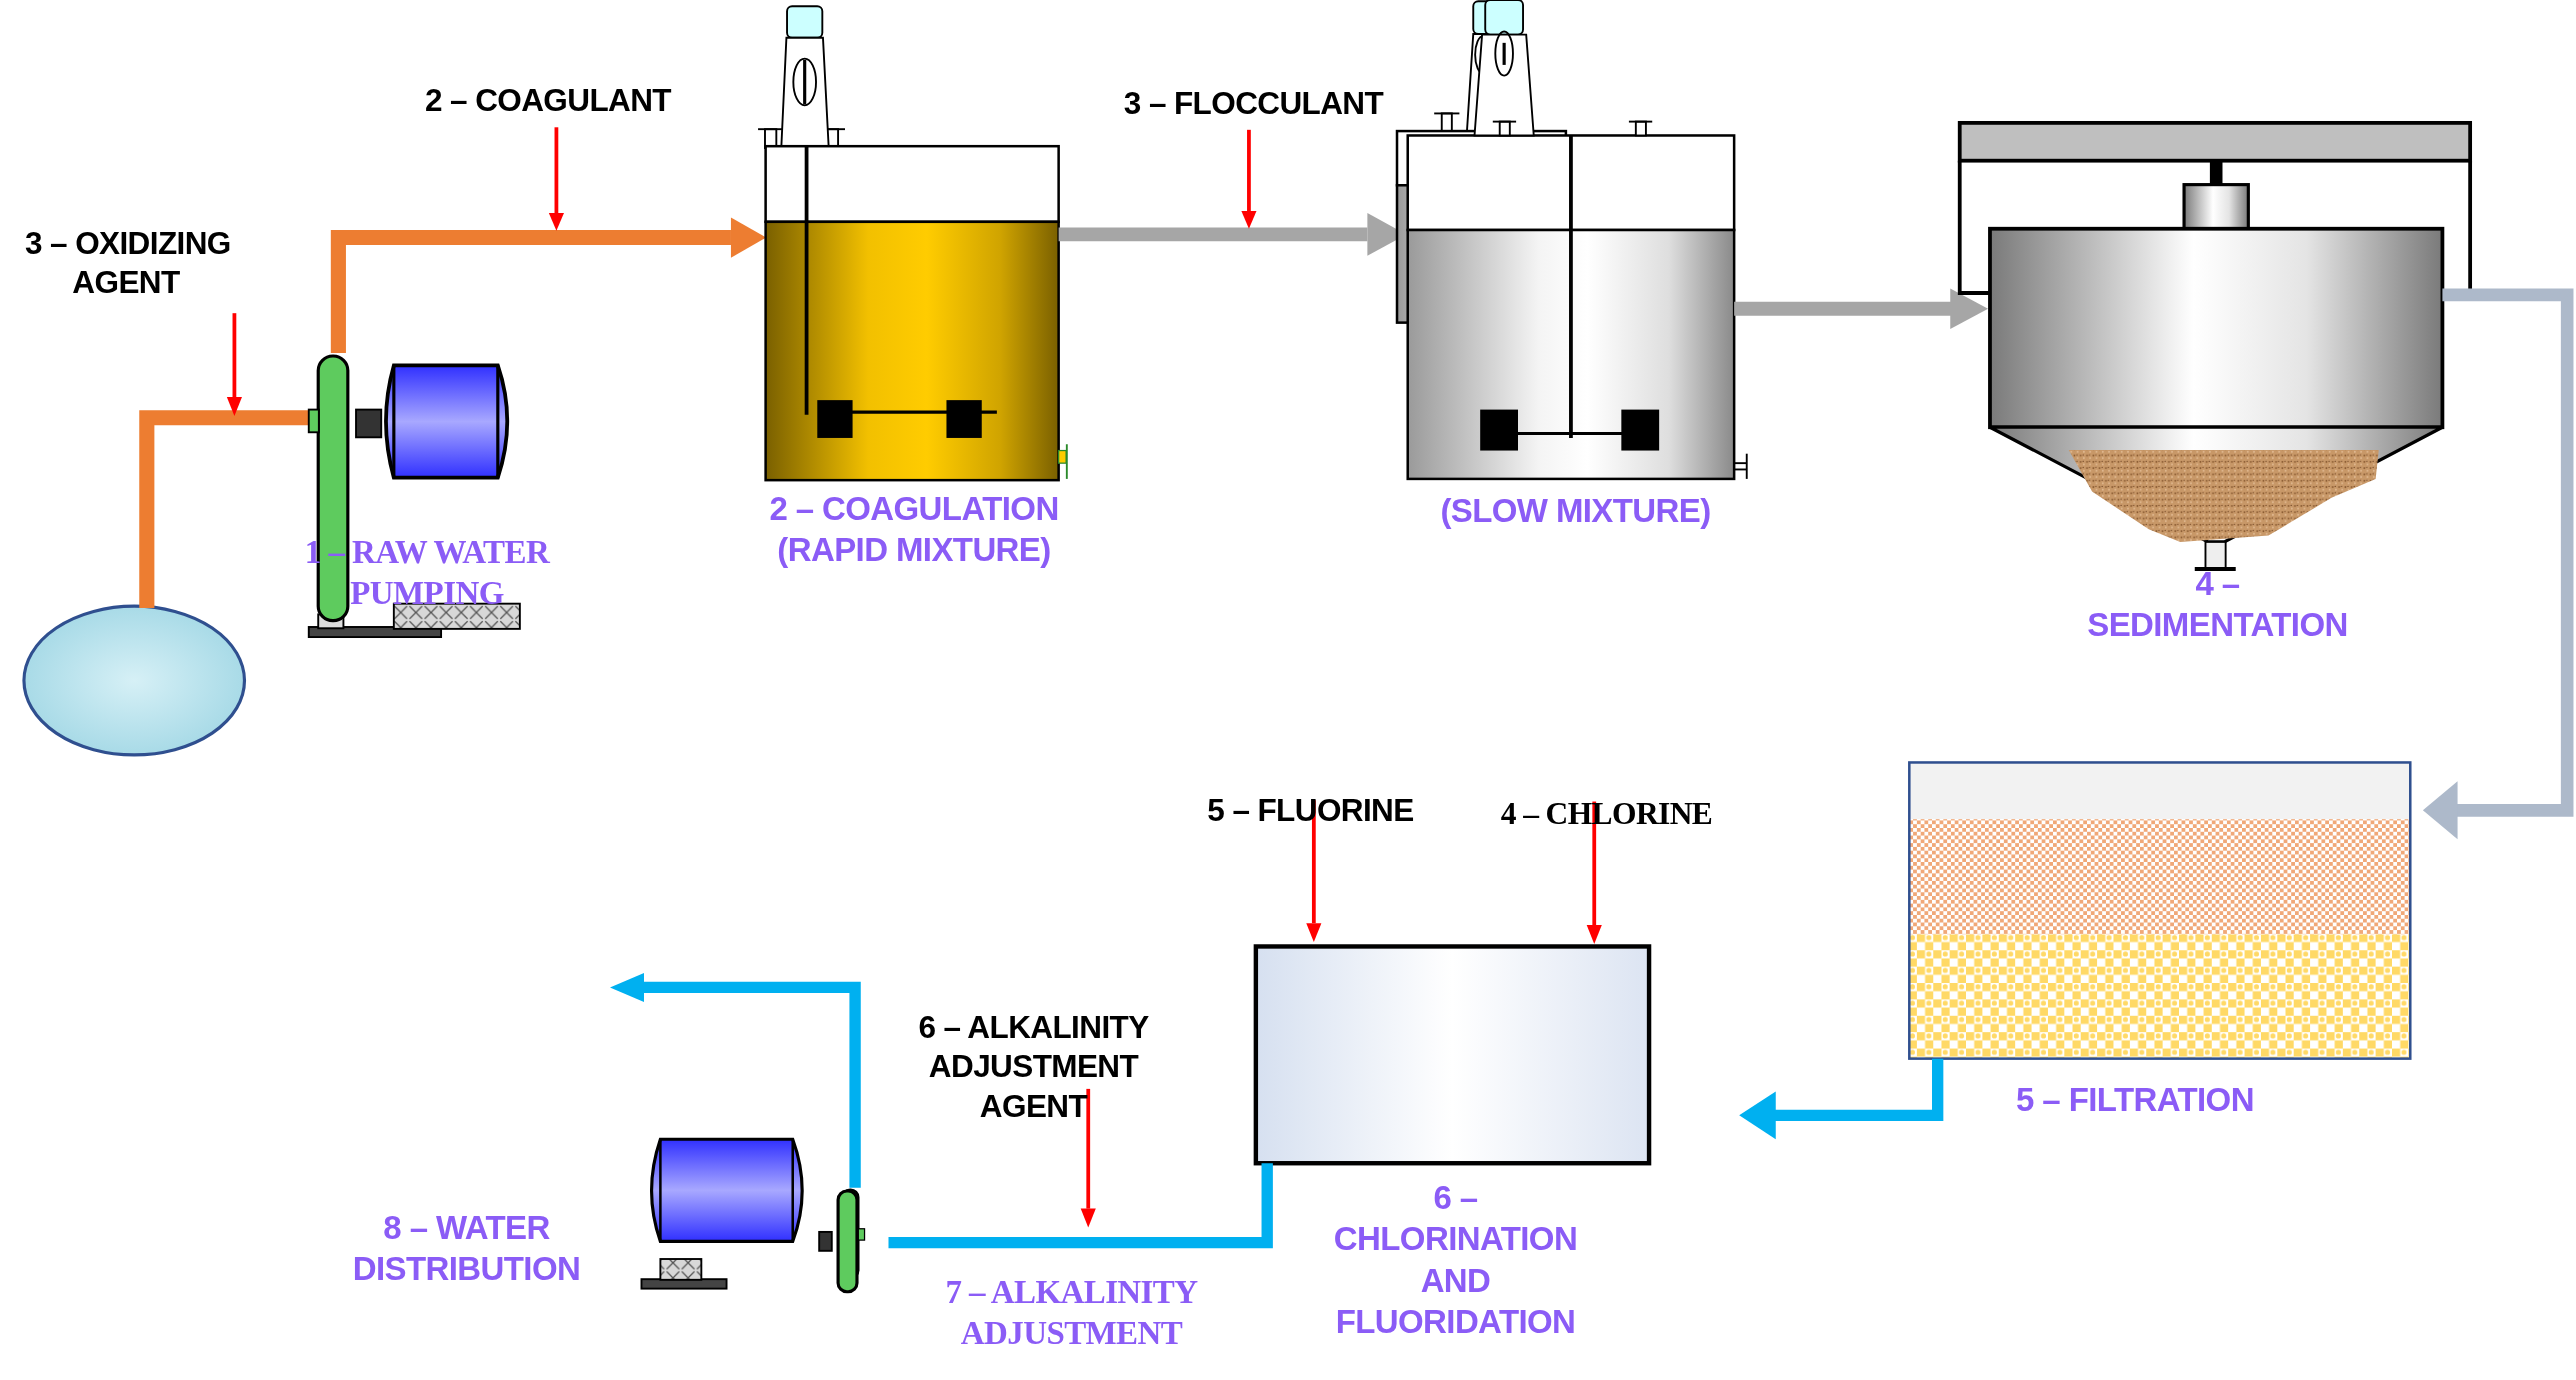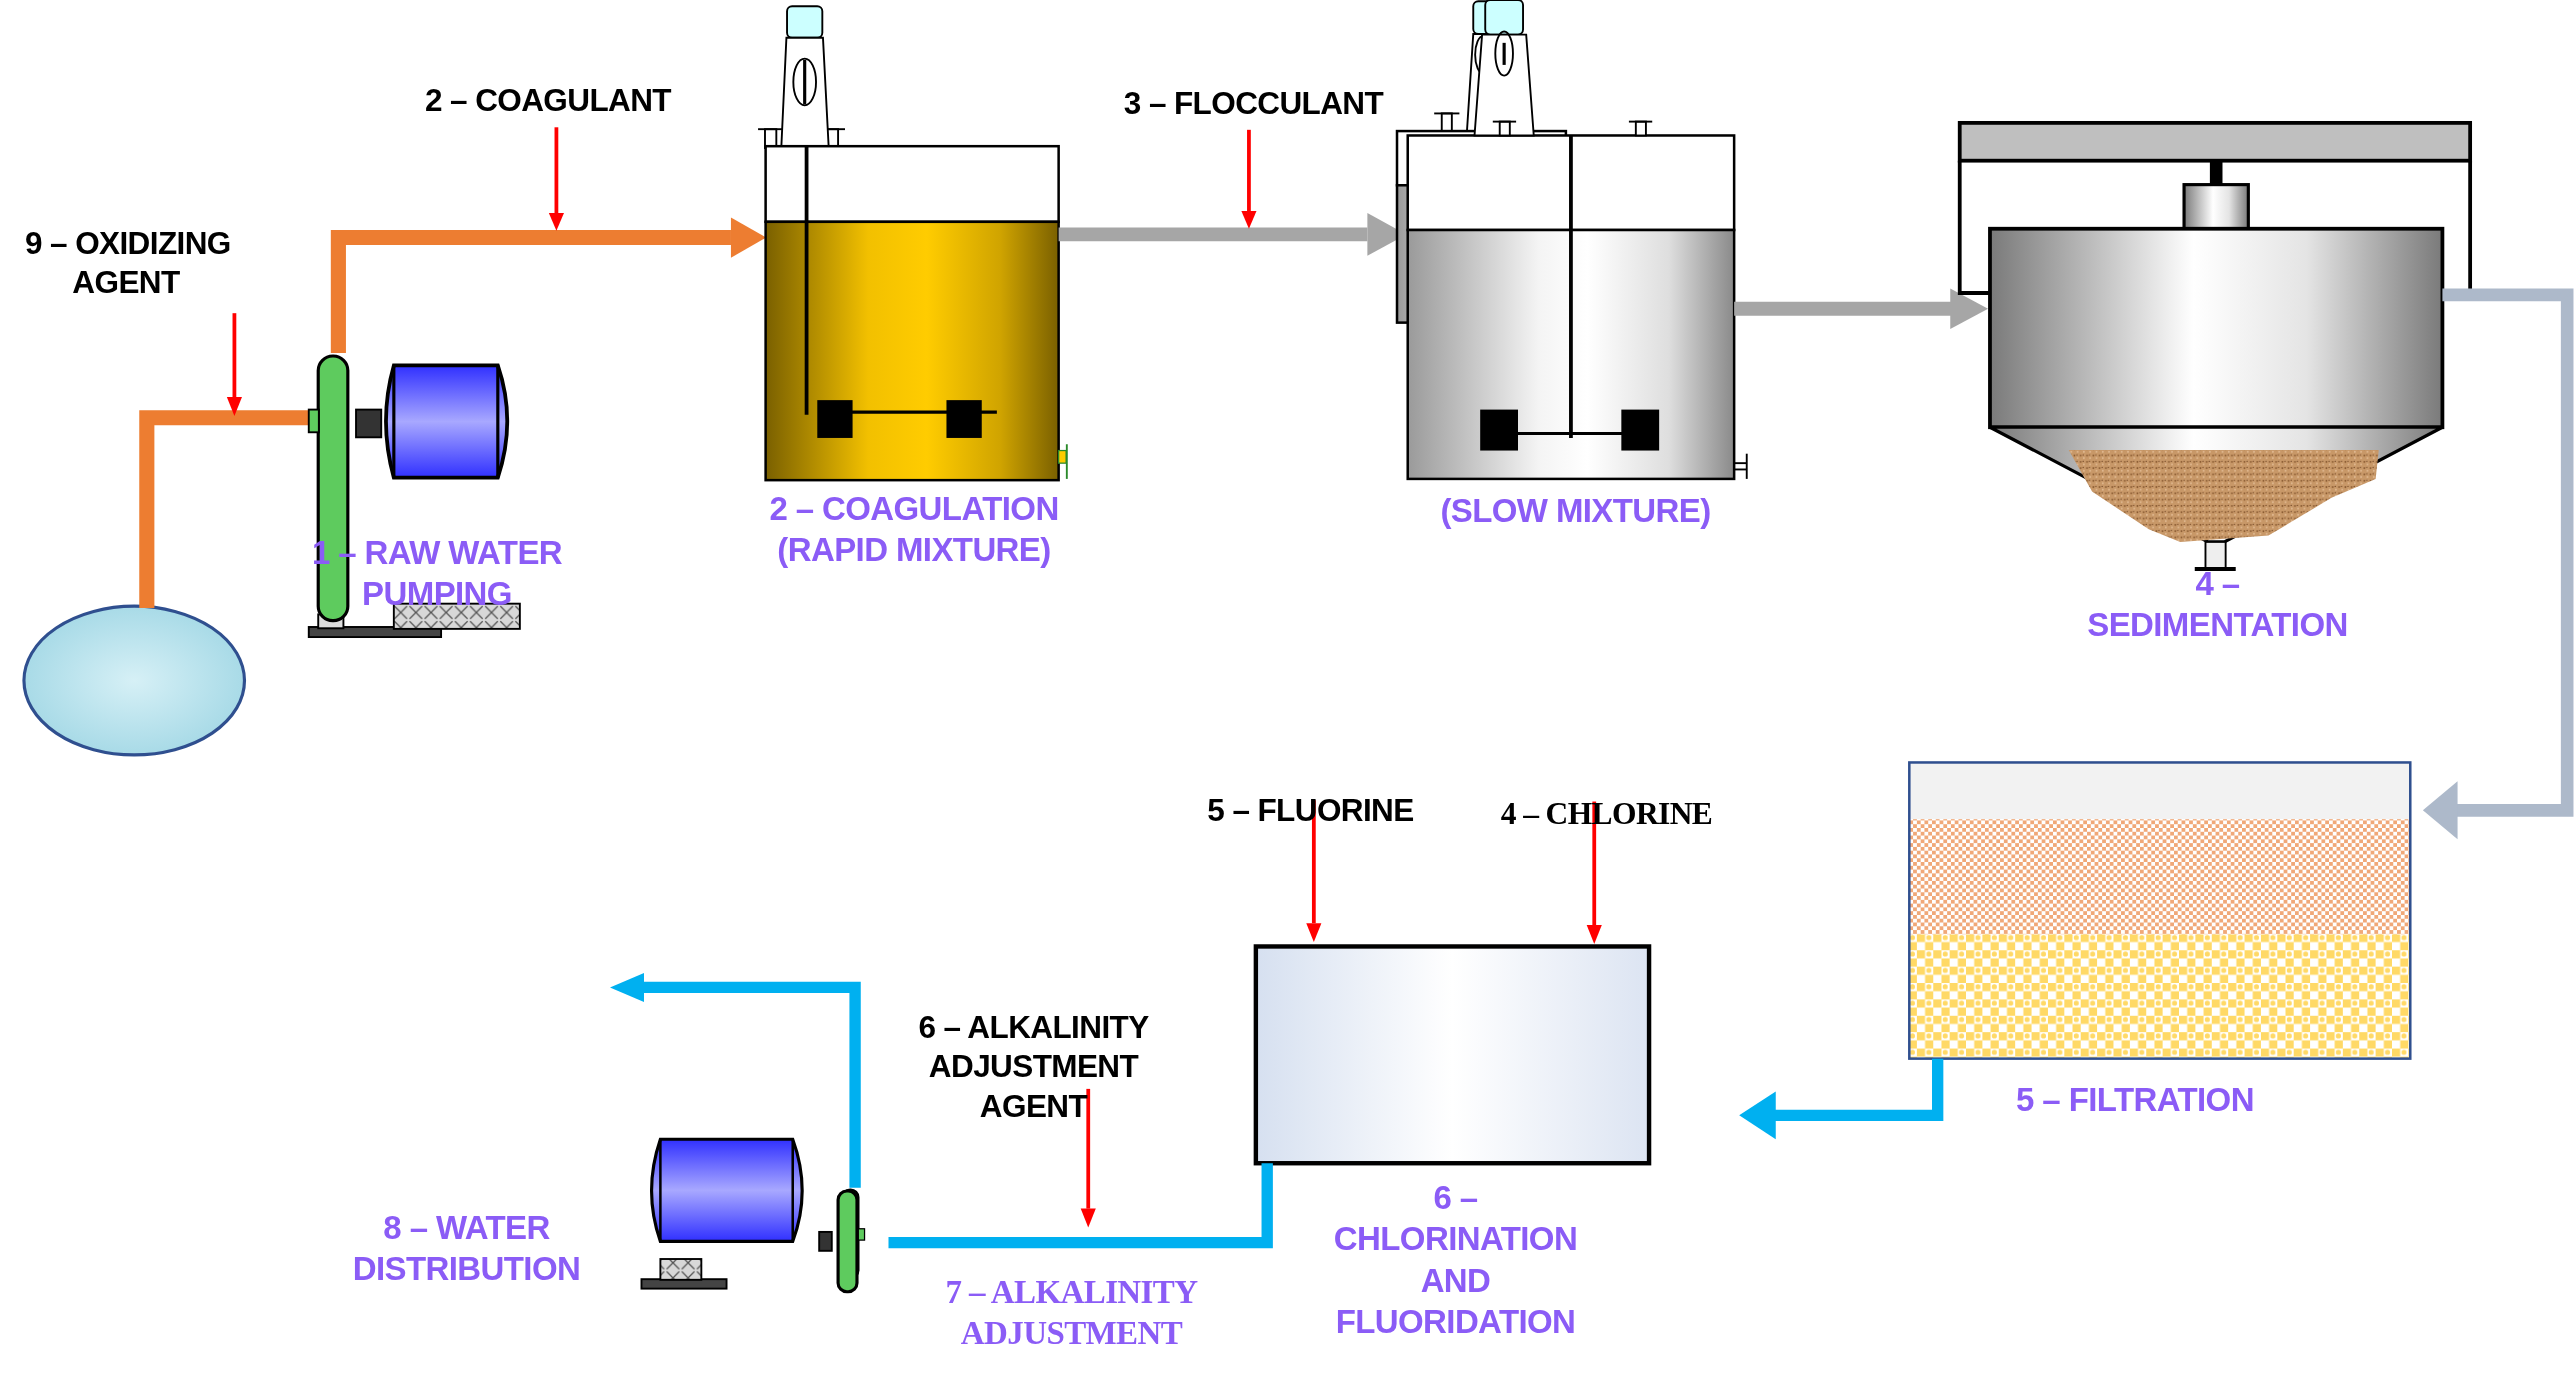--- a/index.html
+++ b/index.html
@@ -224,34 +224,34 @@
     <line x1="1048" y1="1808" x2="1048" y2="1970" stroke="#000" stroke-width="4"></line>
     <line x1="1258" y1="1808" x2="1258" y2="1970" stroke="#000" stroke-width="4"></line>
   </g>
   <g>
     <rect x="1330" y="1890" width="30" height="160" rx="14" fill="#5ecb5e" stroke="#000" stroke-width="5"></rect>
     <rect x="1190" y="2000" width="0" height="0" fill="none"></rect>
   </g>
 </svg>
 
 <div class="lbl red" style="left:25px; top:224px; width:202px;">
-  <span class="line">9 – OXIDIZING</span>
+  <span class="line">3 – OXIDIZING</span>
   <span class="line">AGENT</span>
 </div>
 <div class="lbl red" style="left:384px; top:81px; width:328px;">2 – COAGULANT</div>
 <div class="lbl red" style="left:1096px; top:84px; width:315px;">3 – FLOCCULANT</div>
 <div class="lbl red" style="left:1197px; top:791px; width:227px;">5 – FLUORINE</div>
 <div class="lbl red" style="left:1468px; top:794px; width:277px;font-family:Liberation Serif, serif;">4 –  CHLORINE</div>
 <div class="lbl red" style="left:895px; top:1008px; width:277px;">
   <span class="line">6 – ALKALINITY</span>
   <span class="line">ADJUSTMENT</span>
   <span class="line">AGENT</span>
 </div>
 
-<div class="lbl blk" style="left:286px; top:532px; width:302px;">
+<div class="lbl blk" style="left:276px; top:532px; width:302px;font-family:Liberation Serif, serif;">
   <span class="line">1 – RAW WATER</span>
   <span class="line">PUMPING</span>
 </div>
 <div class="lbl blk" style="left:744px; top:488px; width:340px;">
   <span class="line">2 – COAGULATION</span>
   <span class="line">(RAPID MIXTURE)</span>
 </div>
 <div class="lbl blk" style="left:1399px; top:490px; width:353px;">
   <span class="line">(SLOW MIXTURE)</span>
 </div>

